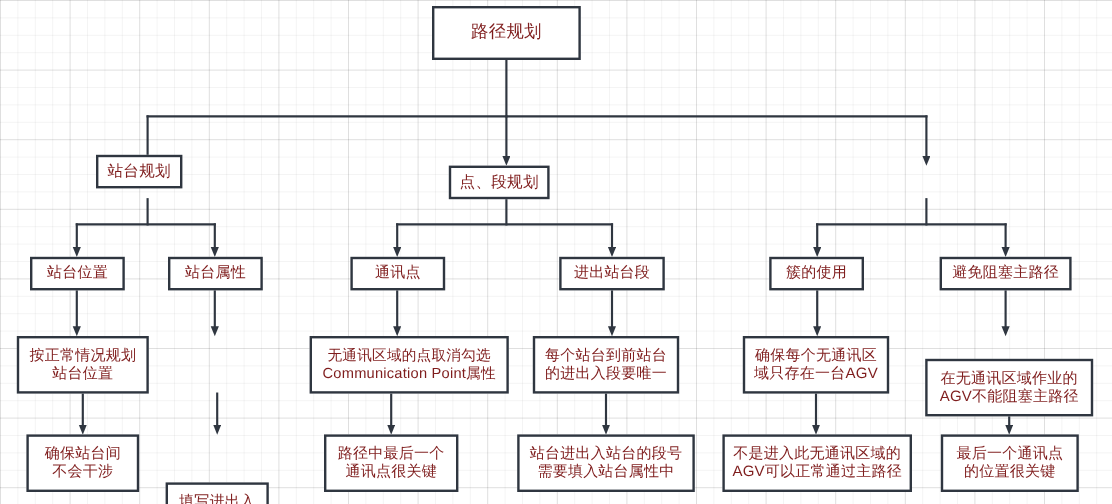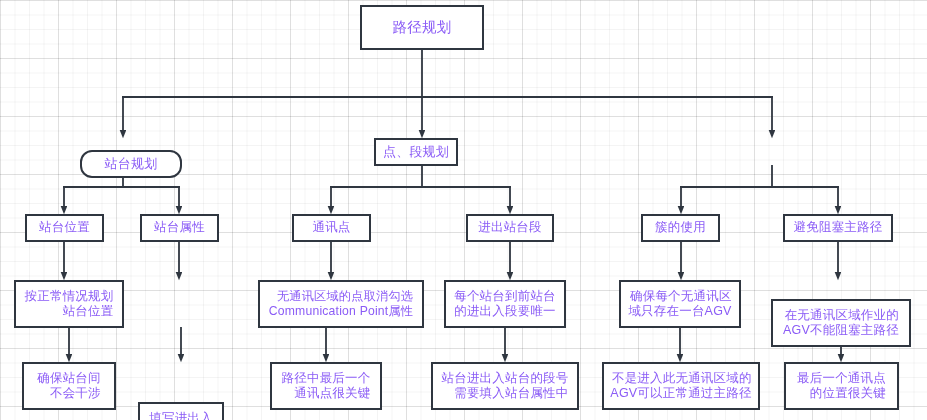--- a/index.html
+++ b/index.html
@@ -23,22 +23,22 @@
     background-position: 0 0, 0 0, 0 0, 0 0;
   }
   .node {
     position: absolute;
     box-sizing: border-box;
     background: #ffffff;
     border: 2px solid #2f3640;
     display: flex;
     align-items: center;
     justify-content: center;
-    text-align: right;
-    color: #8b5cf6;
+    text-align: center;
+    color: #7f1d1d;
     line-height: 1.22;
     letter-spacing: 0.2px;
     z-index: 3;
     white-space: pre-line;
     padding: 1px 3px;
   }
   .node.root { font-size: 14.5px; }
   .node.lvl2 { font-size: 13px; }
   .node.lvl3 { font-size: 12.5px; }
   .node.leaf { font-size: 12.5px; }
@@ -98,21 +98,21 @@
       <path d="M181,328 L181,358" marker-end="url(#arrow)"></path>
       <path d="M326,328 L326,358" marker-end="url(#arrow)"></path>
       <path d="M505,328 L505,358" marker-end="url(#arrow)"></path>
       <path d="M680,328 L680,358" marker-end="url(#arrow)"></path>
       <path d="M841,328 L841,358" marker-end="url(#arrow)"></path>
     </g>
   </svg>
 
   <div class="node root" style="left: 360px; top: 5px; width: 124px; height: 45px;">路径规划</div>
 
-  <div class="node lvl2" style="left: 80px; top: 150px; width: 102px; height: 28px; border-radius: 12px;">站台规划</div>
+  <div class="node lvl2" style="left: 80px; top: 129px; width: 72px; height: 28px;">站台规划</div>
   <div class="node lvl2" style="left: 374px; top: 138px; width: 84px; height: 28px;">点、段规划</div>
 
   <div class="node lvl3" style="left: 25px; top: 214px; width: 79px; height: 28px;">站台位置</div>
   <div class="node lvl3" style="left: 140px; top: 214px; width: 79px; height: 28px;">站台属性</div>
   <div class="node lvl3" style="left: 292px; top: 214px; width: 79px; height: 28px;">通讯点</div>
   <div class="node lvl3" style="left: 466px; top: 214px; width: 88px; height: 28px;">进出站台段</div>
   <div class="node lvl3" style="left: 641px; top: 214px; width: 79px; height: 28px;">簇的使用</div>
   <div class="node lvl3" style="left: 783px; top: 214px; width: 110px; height: 28px;">避免阻塞主路径</div>
 
   <div class="node leaf" style="left: 14px; top: 280px; width: 110px; height: 48px;">按正常情况规划

